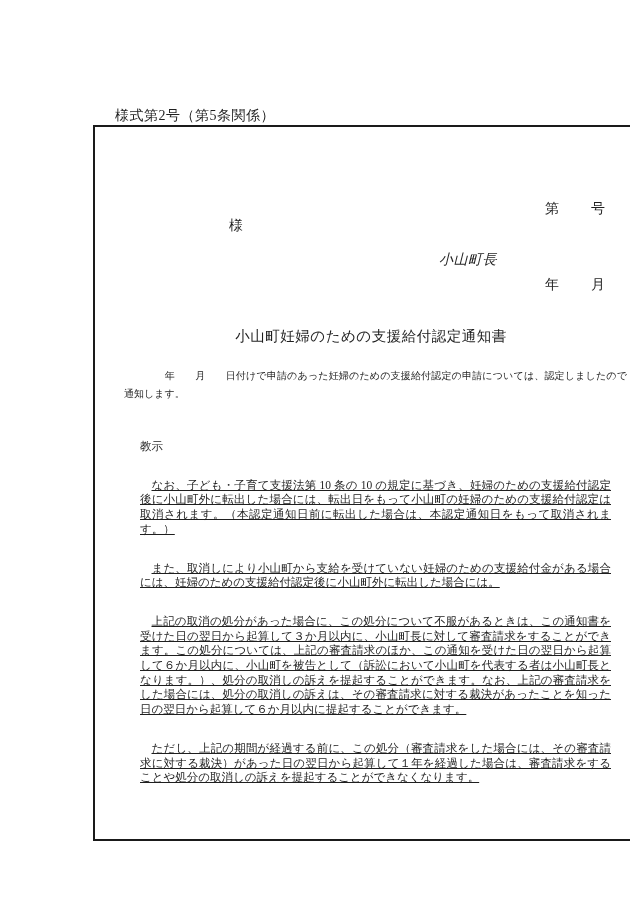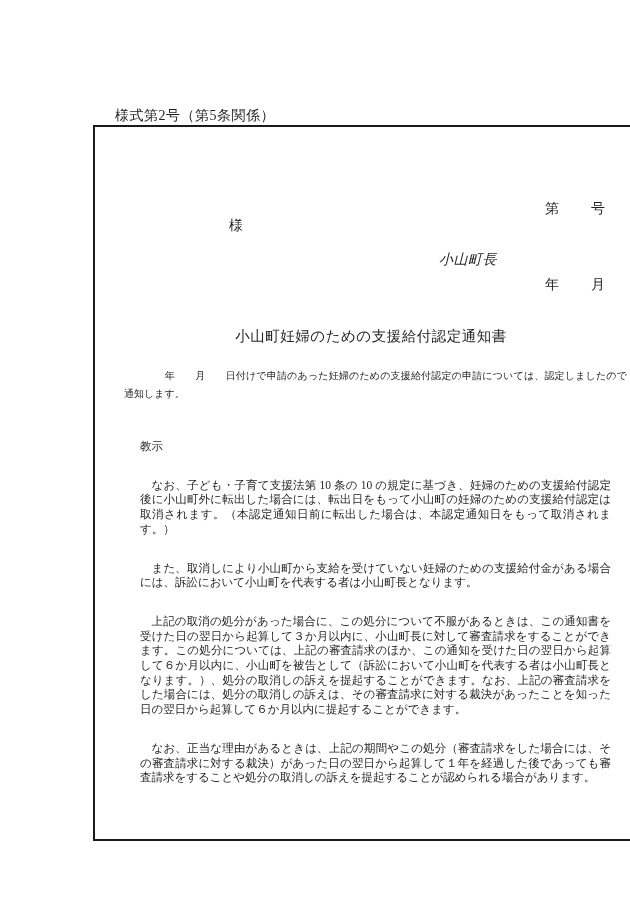--- a/index.html
+++ b/index.html
@@ -79,20 +79,21 @@
     width: 519px;
     font-size: 11.5px;
     line-height: 14.7px;
   }
   .kyoji-heading {
     font-weight: normal;
   }
   .kyoji-par {
     text-indent: 1em;
     text-align: justify;
+    text-decoration: underline;
   }
 </style>
 </head>
 <body>
 
 <div class="page">
 
   <div class="form-label">様式第2号（第5条関係）</div>
 
   <div class="notice-box">
@@ -113,19 +114,19 @@
 
     <div class="issuer">小山町長</div>
 
     <div class="title">小山町妊婦のための支援給付認定通知書</div>
 
     <div class="body-par">　　　　年　　月　　日付けで申請のあった妊婦のための支援給付認定の申請については、認定しましたので通知します。</div>
 
     <div class="kyoji">
       <div class="kyoji-heading">教示</div>
       <p class="kyoji-par">なお、子ども・子育て支援法第 10 条の 10 の規定に基づき、妊婦のための支援給付認定後に小山町外に転出した場合には、転出日をもって小山町の妊婦のための支援給付認定は取消されます。（本認定通知日前に転出した場合は、本認定通知日をもって取消されます。）</p>
-      <p class="kyoji-par">また、取消しにより小山町から支給を受けていない妊婦のための支援給付金がある場合には、訴訟において小山町を代表する者は小山町長となります。</p>
+      <p class="kyoji-par">また、取消しにより小山町から支給を受けていない妊婦のための支援給付金がある場合には、妊婦のための支援給付認定後に小山町外に転出した場合には。</p>
       <p class="kyoji-par">上記の取消の処分があった場合に、この処分について不服があるときは、この通知書を受けた日の翌日から起算して３か月以内に、小山町長に対して審査請求をすることができます。この処分については、上記の審査請求のほか、この通知を受けた日の翌日から起算して６か月以内に、小山町を被告として（訴訟において小山町を代表する者は小山町長となります。）、処分の取消しの訴えを提起することができます。なお、上記の審査請求をした場合には、処分の取消しの訴えは、その審査請求に対する裁決があったことを知った日の翌日から起算して６か月以内に提起することができます。</p>
-      <p class="kyoji-par">なお、正当な理由があるときは、上記の期間やこの処分（審査請求をした場合には、その審査請求に対する裁決）があった日の翌日から起算して１年を経過した後であっても審査請求をすることや処分の取消しの訴えを提起することが認められる場合があります。</p>
+      <p class="kyoji-par">ただし、上記の期間が経過する前に、この処分（審査請求をした場合には、その審査請求に対する裁決）があった日の翌日から起算して１年を経過した場合は、審査請求をすることや処分の取消しの訴えを提起することができなくなります。</p>
     </div>
 
   </div>
 </div>
 
 </body></html>

